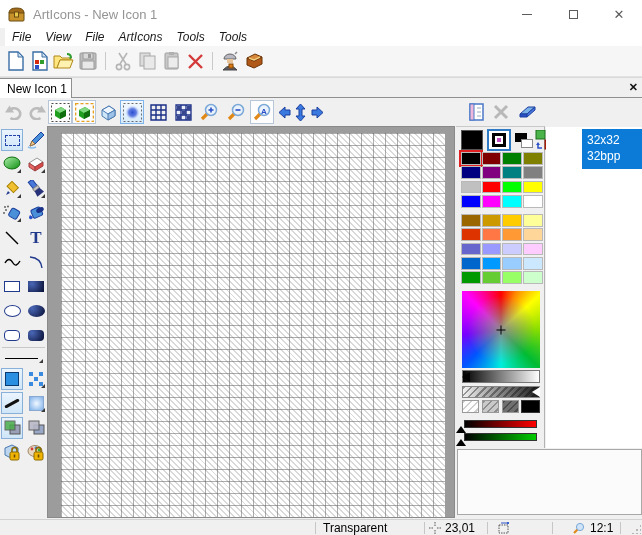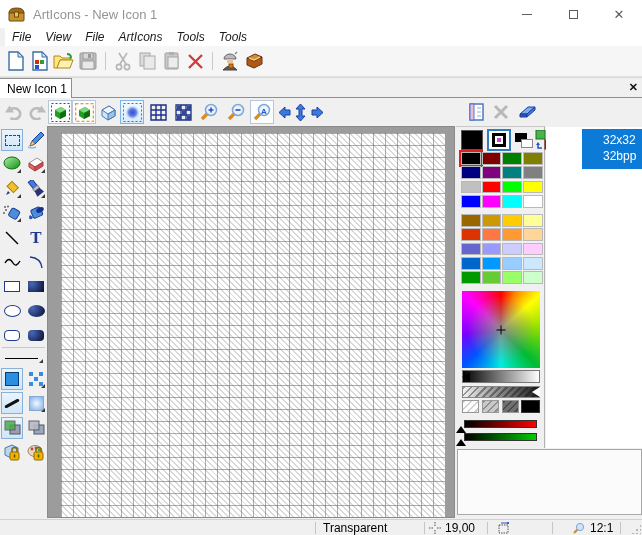--- a/index.html
+++ b/index.html
@@ -89,21 +89,21 @@
 #hsw4 { left:65px; width:19px; background:#000; border:1px solid #333; }
 .slider { position:absolute; left:8px; width:73px; height:8px; border:1px solid #333; }
 #redslider { top:293px; background:linear-gradient(to right,#000,#f00); }
 #greenslider { top:306px; background:linear-gradient(to right,#000,#0c0); }
 .smark { position:absolute; width:0; height:0; border-left:5px solid transparent; border-right:5px solid transparent; border-bottom:7px solid #000; }
 #smark1 { left:0px; top:299px; }
 #smark2 { left:0px; top:312px; }
 
 
 #sizelist { position:absolute; left:546px; top:127px; width:96px; height:321px; background:#fff; }
-#sizeitem { position:absolute; left:36px; top:2px; width:60px; height:40px; background:#0b7bd7; color:#fff; font-size:12px; padding:3px 0 0 21px; line-height:16px; }
+#sizeitem { position:absolute; left:36px; top:2px; width:60px; height:40px; background:#0b7bd7; color:#fff; font-size:12px; padding:3px 0 0 5px; line-height:16px; }
 
 
 #preview { position:absolute; left:457px; top:449px; width:185px; height:66px; background:#fbfbfb; border:1px solid #a8a8a8; }
 
 
 #statusbar { position:absolute; left:0; top:519px; width:642px; height:16px; background:#f0f0f0; border-top:1px solid #d2d2d2; font-size:12px; color:#000; }
 .ssep { position:absolute; top:2px; width:1px; height:12px; background:#c6c6c6; }
 .stext { position:absolute; top:1px; }
 #grip { position:absolute; right:1px; bottom:1px; width:10px; height:10px;
   background-image:radial-gradient(circle at 2px 2px, #b5b5b5 1px, transparent 1.3px);
@@ -618,21 +618,21 @@
 
   <div id="preview"></div>
 
   <div id="statusbar">
     <div class="ssep" style="left:315px"></div>
     <div class="stext" style="left:323px">Transparent</div>
     <div class="ssep" style="left:424px"></div>
     <svg style="position:absolute;left:429px;top:2px" width="12" height="12" viewBox="0 0 12 12">
         <path d="M6 0 v4 M6 8 v4 M0 6 h4 M8 6 h4" stroke="#555" stroke-width="1" stroke-dasharray="1.5 1"></path>
       </svg>
-    <div class="stext" style="left:445px">19,00</div>
+    <div class="stext" style="left:445px">23,01</div>
     <div class="ssep" style="left:487px"></div>
     <svg style="position:absolute;left:498px;top:2px" width="13" height="12" viewBox="0 0 13 12">
         <rect x="1" y="3" width="9" height="8" fill="none" stroke="#555" stroke-dasharray="1.5 1"></rect>
         <path d="M3 1 h8 M9 0 l2 1 l-2 1" stroke="#2a50c8" fill="none"></path>
       </svg>
     <div class="ssep" style="left:552px"></div>
     <svg style="position:absolute;left:572px;top:2px" width="13" height="13" viewBox="0 0 13 13">
         <line x1="2" y1="11" x2="6" y2="7" stroke="#e08818" stroke-width="2.2"></line>
         <circle cx="8" cy="5" r="3.6" fill="#cfe4f8" stroke="#7aa8d8"></circle>
       </svg>

